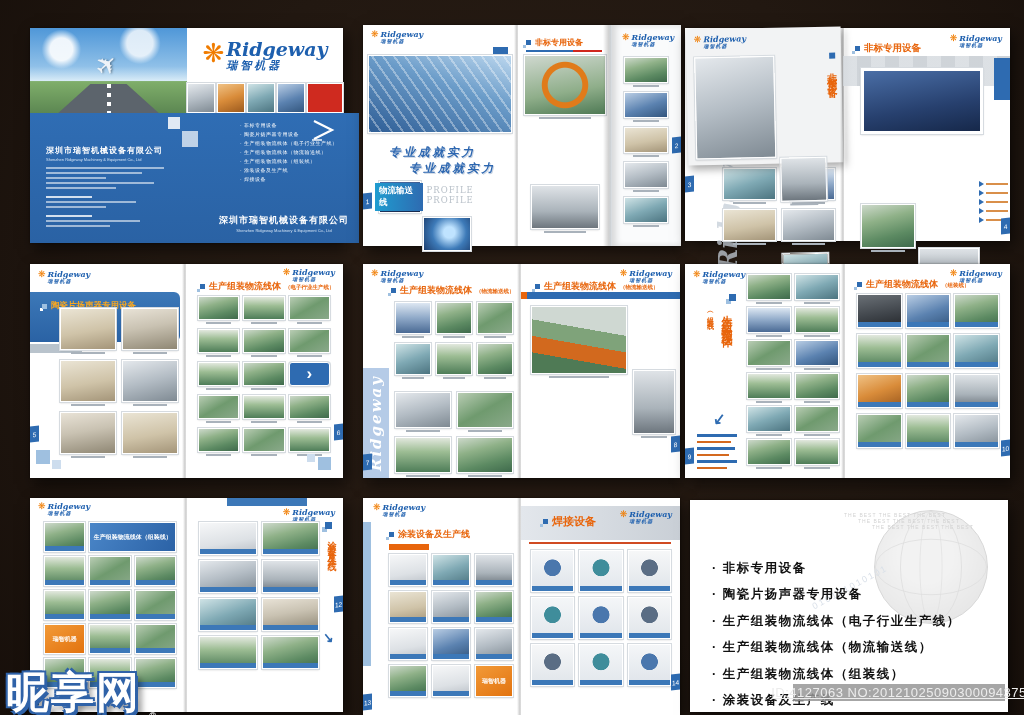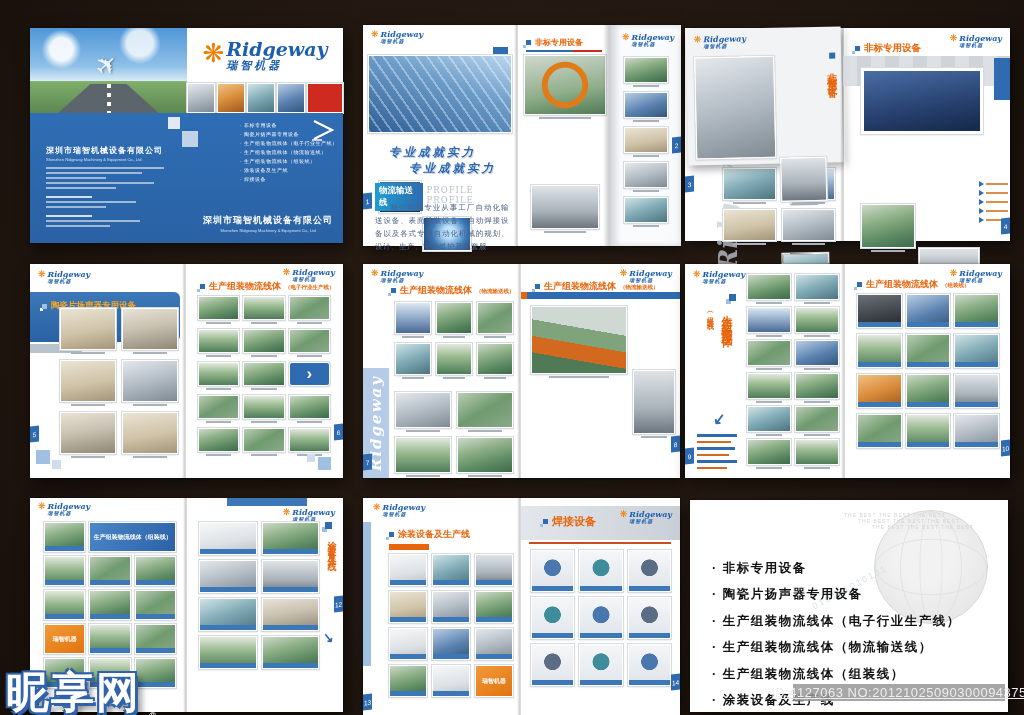--- a/index.html
+++ b/index.html
@@ -75,21 +75,21 @@
   .sky{position:absolute;left:0;top:0;width:157px;height:85px;overflow:hidden;
     background:radial-gradient(circle at 20% 25%,rgba(255,255,255,.9) 0 8%,rgba(255,255,255,0) 14%),
                radial-gradient(circle at 70% 18%,rgba(255,255,255,.8) 0 10%,rgba(255,255,255,0) 16%),
                linear-gradient(#4f97d8 0%,#8fc0e8 45%,#d8ebf7 62%,#7fae6a 63%,#5c8752 100%);}
   .runway{position:absolute;left:18%;bottom:0;width:64%;height:34%;background:#5c646c;
     clip-path:polygon(32% 0,68% 0,100% 100%,0 100%);}
   .runway i{position:absolute;left:49%;top:0;bottom:0;width:4%;
     background:repeating-linear-gradient(#fff 0 4px,rgba(0,0,0,0) 4px 9px);}
   .plane{position:absolute;left:42%;top:26%;font-size:26px;color:#eef3f8;transform:rotate(-42deg);
     text-shadow:1px 1px 2px rgba(0,0,0,.35);}
-  .cov-blue{position:absolute;left:0;top:85px;width:313px;height:130px;background:linear-gradient(#2f6db4,#2a62a4);}
+  .cov-blue{position:absolute;left:0;top:85px;width:313px;height:130px;background:linear-gradient(#2f6db4,#2a62a4);padding-left:16px;}
   .cl-item{font-size:5px;color:#fff;line-height:9px;letter-spacing:.5px;white-space:nowrap;}
   .cl-item::before{content:"· ";}
   .cc-cn{font-size:8px;font-weight:bold;color:#fff;letter-spacing:1px;}
   .cc-en{font-size:4px;color:#cfe0f2;margin-top:1px;}
   .cov-co2 .cc-cn{font-size:9px;} .cov-co2{text-align:center;}
   
   .slogan{color:#2c66b0;font-weight:bold;font-style:italic;font-size:11.5px;letter-spacing:3px;
     text-shadow:1px 1px 0 #c9d4e2;line-height:15px;white-space:nowrap;}
   .pb-cn{background:linear-gradient(90deg,#1f9cd0,#2e6bb1);color:#fff;font-weight:bold;font-size:8.5px;padding:2px 4px;}
   .pb-en{color:#b9c1c9;font-size:8.5px;letter-spacing:1px;font-family:"DejaVu Serif",serif;}
@@ -210,21 +210,20 @@
         repeating-linear-gradient(55deg,rgba(255,255,255,.35) 0 2px,rgba(0,0,0,0) 2px 9px),
         linear-gradient(200deg,#bcd7ee 0%,#6b9cc9 40%,#2f5e96 100%);"></div>
       <div class="abs tile ph-n1" style="left:16px;top:78px;width:40px;height:30px;"></div>
       <div class="abs tile" style="left:60px;top:82px;width:46px;height:32px;background:radial-gradient(circle at 55% 45%,#bfe3ff 0 18%,#3d7ab8 55%,#1d3f70 100%);"></div>
       <div class="abs slogan" style="left:26px;top:120px;">专业成就实力</div>
       <div class="abs slogan" style="left:46px;top:136px;">专业成就实力</div>
       <div class="abs" style="left:12px;top:158px;display:flex;align-items:baseline;gap:4px;">
         <span class="pb-cn">物流输送线</span>
         <span class="pb-en">PROFILE PROFILE</span>
       </div>
-      <div class="abs body-par" style="left:12px;top:176px;width:134px;">我公司是专业从事工厂自动化输送设备、表面涂装设备、自动焊接设备以及各式专用自动化机械的规划、设计、生产、安装维护及配套服</div>
       <div class="tab" style="left:0;top:168px;">1</div>
     </div>
     <div class="seam" style="left:151px;"></div>
     <div class="abs" style="left:155px;top:0;width:93px;height:221px;">
       <div class="abs sec" style="left:8px;top:12px;">
         <span class="sq"></span>
         <span class="t" style="font-size:8px;">非标专用设备</span>
       </div>
       <div class="abs hr2" style="left:8px;top:25px;width:76px;"></div>
       <div class="abs tile" style="left:6px;top:30px;width:80px;height:58px;background:

